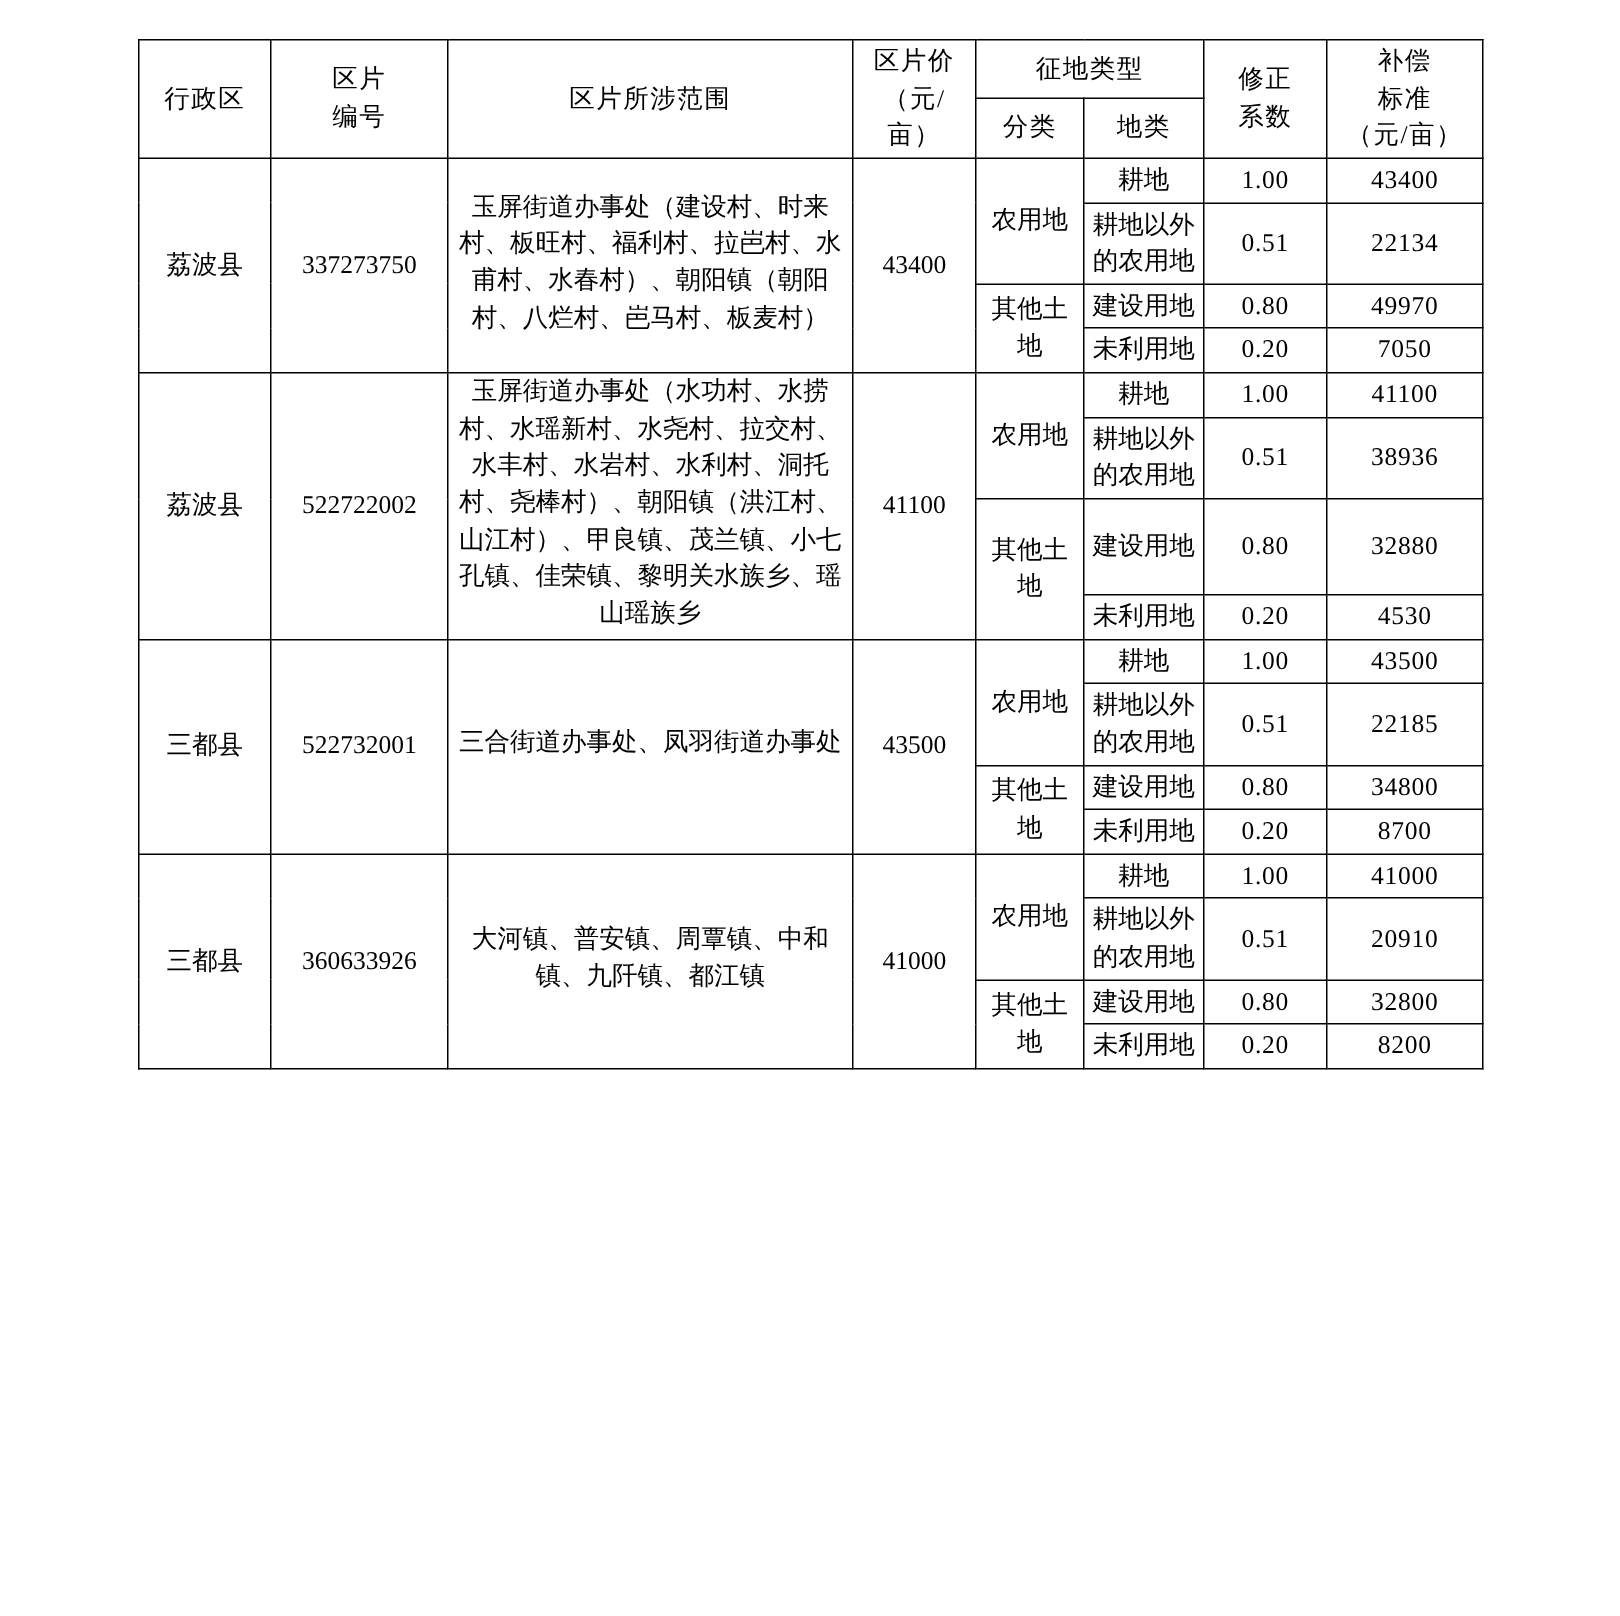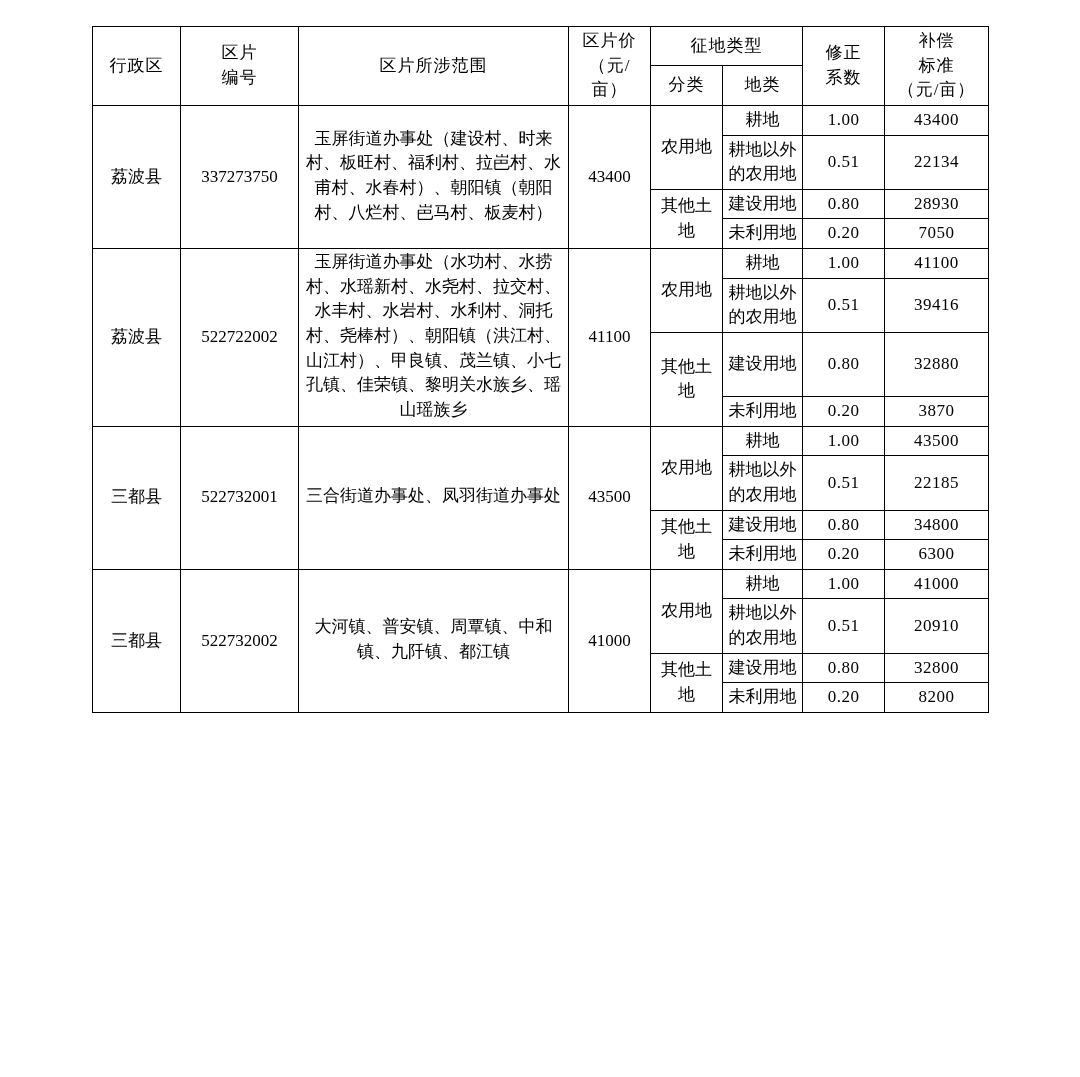--- a/index.html
+++ b/index.html
@@ -145,53 +145,53 @@
       </tr>
       <tr>
         <td class="cell-type">耕地以外的农用地</td>
         <td class="cell-num">0.51</td>
         <td class="cell-num">22134</td>
       </tr>
       <tr>
         <td rowspan="2" class="cell-class">其他土地</td>
         <td class="cell-type">建设用地</td>
         <td class="cell-num">0.80</td>
-        <td class="cell-num">28930</td>
+        <td class="cell-num">49970</td>
       </tr>
       <tr>
         <td class="cell-type">未利用地</td>
         <td class="cell-num">0.20</td>
         <td class="cell-num">7050</td>
       </tr>
 
       <tr>
         <td rowspan="4" class="cell-district">荔波县</td>
         <td rowspan="4" class="cell-code">522722002</td>
         <td rowspan="4" class="cell-scope">玉屏街道办事处（水功村、水捞村、水瑶新村、水尧村、拉交村、水丰村、水岩村、水利村、洞托村、尧棒村）、朝阳镇（洪江村、山江村）、甲良镇、茂兰镇、小七孔镇、佳荣镇、黎明关水族乡、瑶山瑶族乡</td>
         <td rowspan="4" class="cell-price">41100</td>
         <td rowspan="2" class="cell-class">农用地</td>
         <td class="cell-type">耕地</td>
         <td class="cell-num">1.00</td>
         <td class="cell-num">41100</td>
       </tr>
       <tr>
         <td class="cell-type">耕地以外的农用地</td>
         <td class="cell-num">0.51</td>
-        <td class="cell-num">39416</td>
+        <td class="cell-num">38936</td>
       </tr>
       <tr>
         <td rowspan="2" class="cell-class">其他土地</td>
         <td class="cell-type">建设用地</td>
         <td class="cell-num">0.80</td>
         <td class="cell-num">32880</td>
       </tr>
       <tr>
         <td class="cell-type">未利用地</td>
         <td class="cell-num">0.20</td>
-        <td class="cell-num">3870</td>
+        <td class="cell-num">4530</td>
       </tr>
 
       <tr>
         <td rowspan="4" class="cell-district">三都县</td>
         <td rowspan="4" class="cell-code">522732001</td>
         <td rowspan="4" class="cell-scope">三合街道办事处、凤羽街道办事处</td>
         <td rowspan="4" class="cell-price">43500</td>
         <td rowspan="2" class="cell-class">农用地</td>
         <td class="cell-type">耕地</td>
         <td class="cell-num">1.00</td>
@@ -204,26 +204,26 @@
       </tr>
       <tr>
         <td rowspan="2" class="cell-class">其他土地</td>
         <td class="cell-type">建设用地</td>
         <td class="cell-num">0.80</td>
         <td class="cell-num">34800</td>
       </tr>
       <tr>
         <td class="cell-type">未利用地</td>
         <td class="cell-num">0.20</td>
-        <td class="cell-num">6300</td>
+        <td class="cell-num">8700</td>
       </tr>
 
       <tr>
         <td rowspan="4" class="cell-district">三都县</td>
-        <td rowspan="4" class="cell-code">522732002</td>
+        <td rowspan="4" class="cell-code">360633926</td>
         <td rowspan="4" class="cell-scope">大河镇、普安镇、周覃镇、中和镇、九阡镇、都江镇</td>
         <td rowspan="4" class="cell-price">41000</td>
         <td rowspan="2" class="cell-class">农用地</td>
         <td class="cell-type">耕地</td>
         <td class="cell-num">1.00</td>
         <td class="cell-num">41000</td>
       </tr>
       <tr>
         <td class="cell-type">耕地以外的农用地</td>
         <td class="cell-num">0.51</td>

